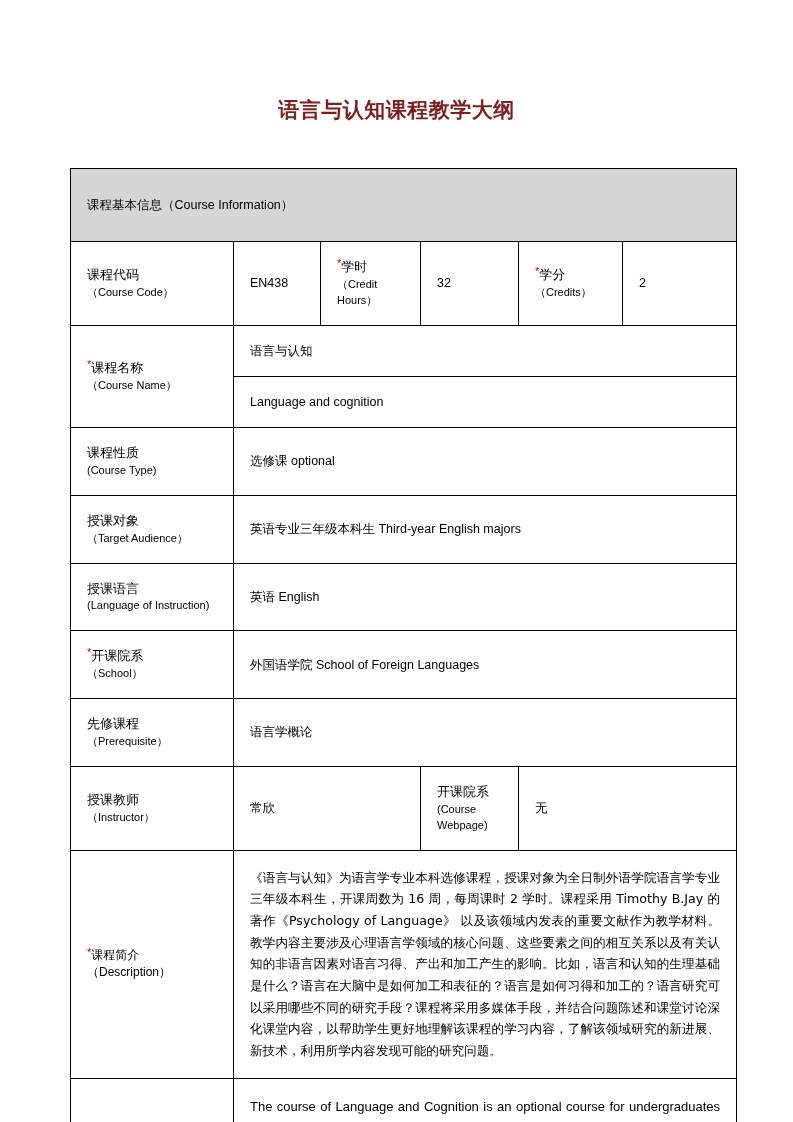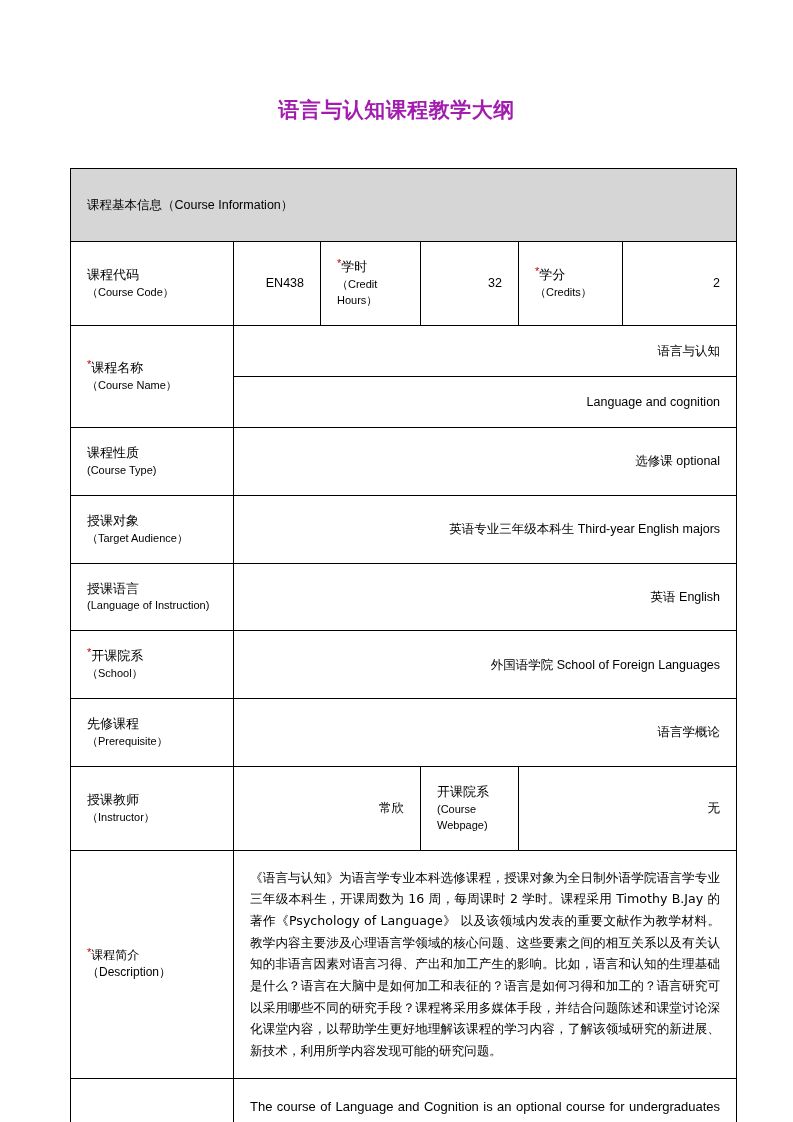--- a/index.html
+++ b/index.html
@@ -23,21 +23,21 @@
   .doc-title {
     position: absolute;
     top: 96px;
     left: 0;
     width: 793px;
     text-align: center;
     font-family: "DejaVu Serif", "Liberation Serif", serif;
     font-weight: bold;
     font-size: 21px;
     letter-spacing: 0.5px;
-    color: #a21caf;
+    color: #7f1d1d;
   }
   table.syllabus {
     position: absolute;
     top: 168px;
     left: 70px;
     width: 666px;
     border-collapse: collapse;
     table-layout: fixed;
   }
   table.syllabus td {
@@ -54,21 +54,21 @@
     text-align: left;
     font-size: 12.5px;
   }
   .lbl {
     padding: 5px 2px;
   }
   .lbl .cn { display: block; font-size: 13px; }
   .lbl .en { display: block; font-size: 11px; }
   .lbl .inline-lbl { display: block; font-size: 12px; }
   .val {
-    text-align: right;
+    text-align: left;
     padding: 8px 4px;
   }
   .req {
     color: #c00000;
     font-size: 11px;
     vertical-align: top;
     line-height: 1;
   }
   .desc-cell {
     text-align: justify;

